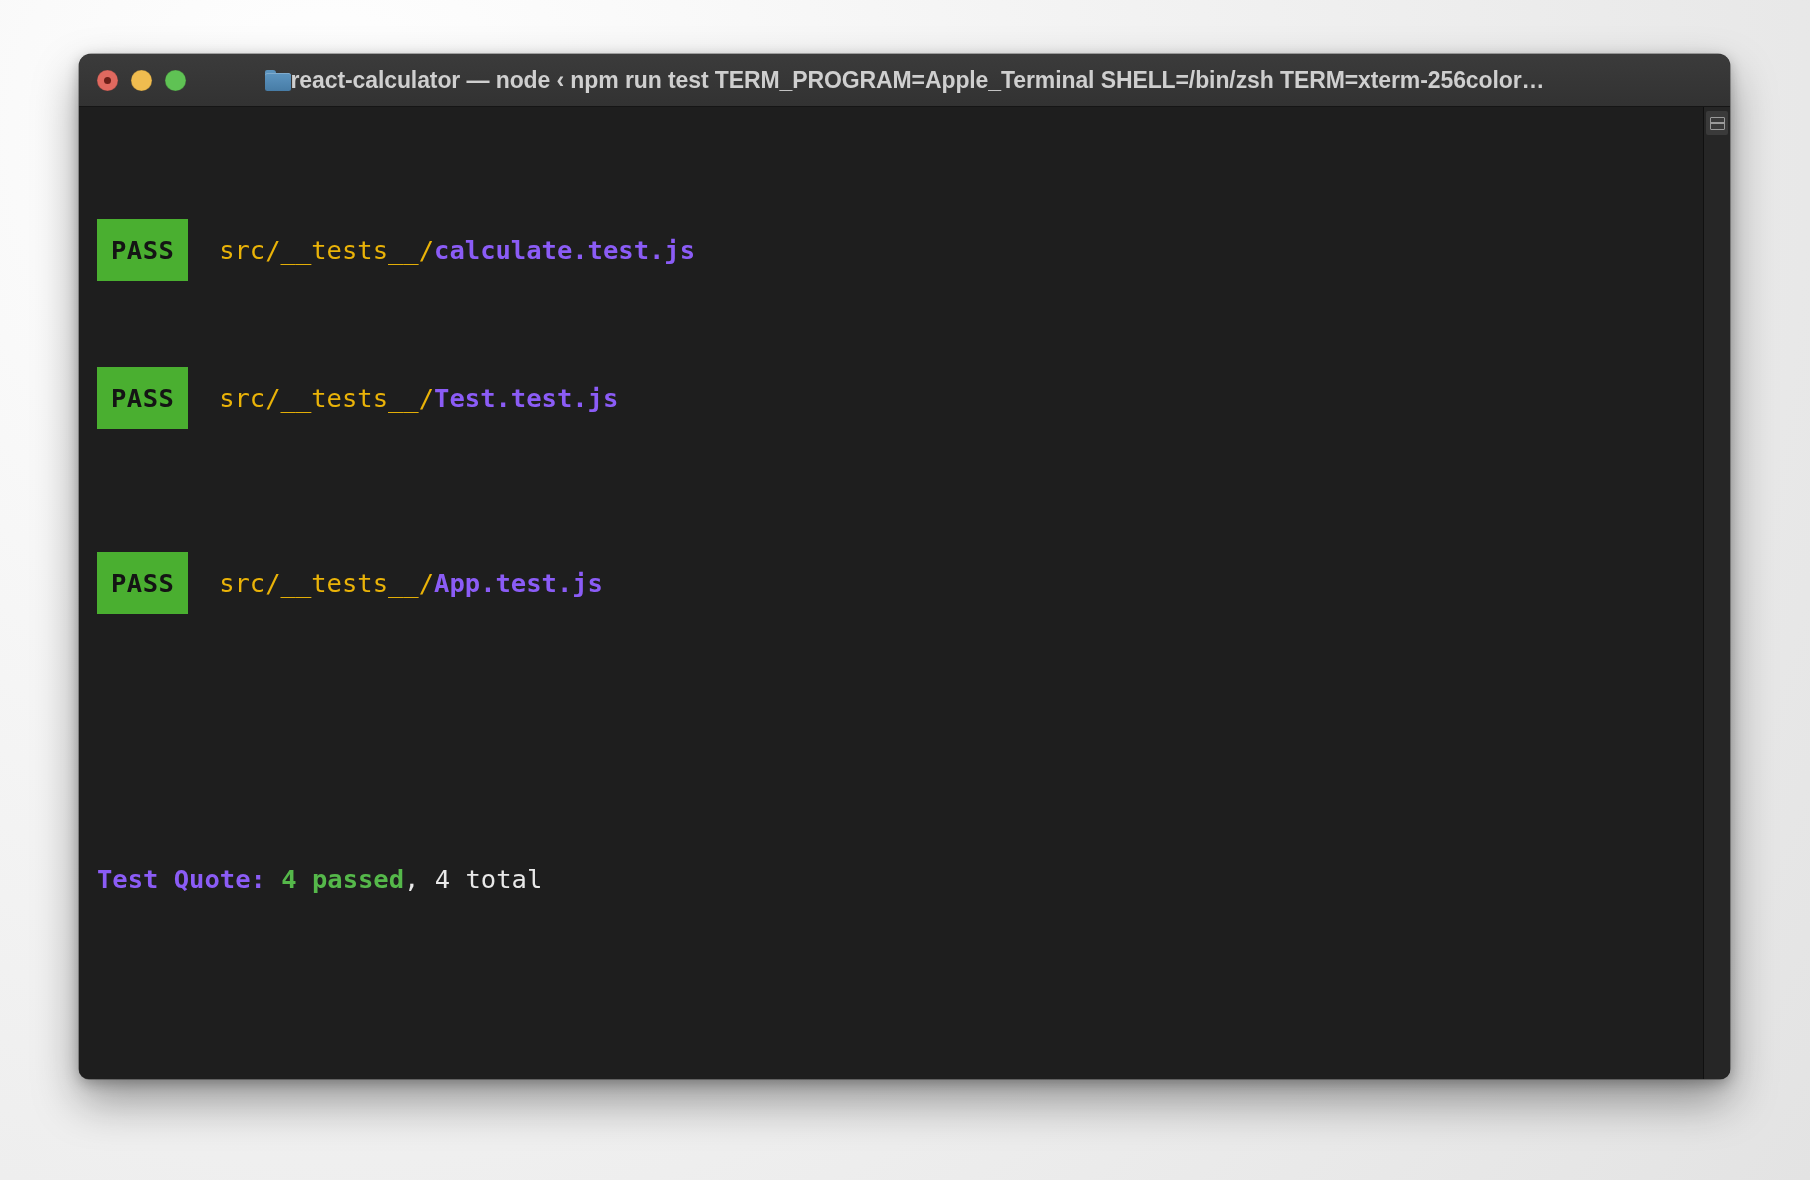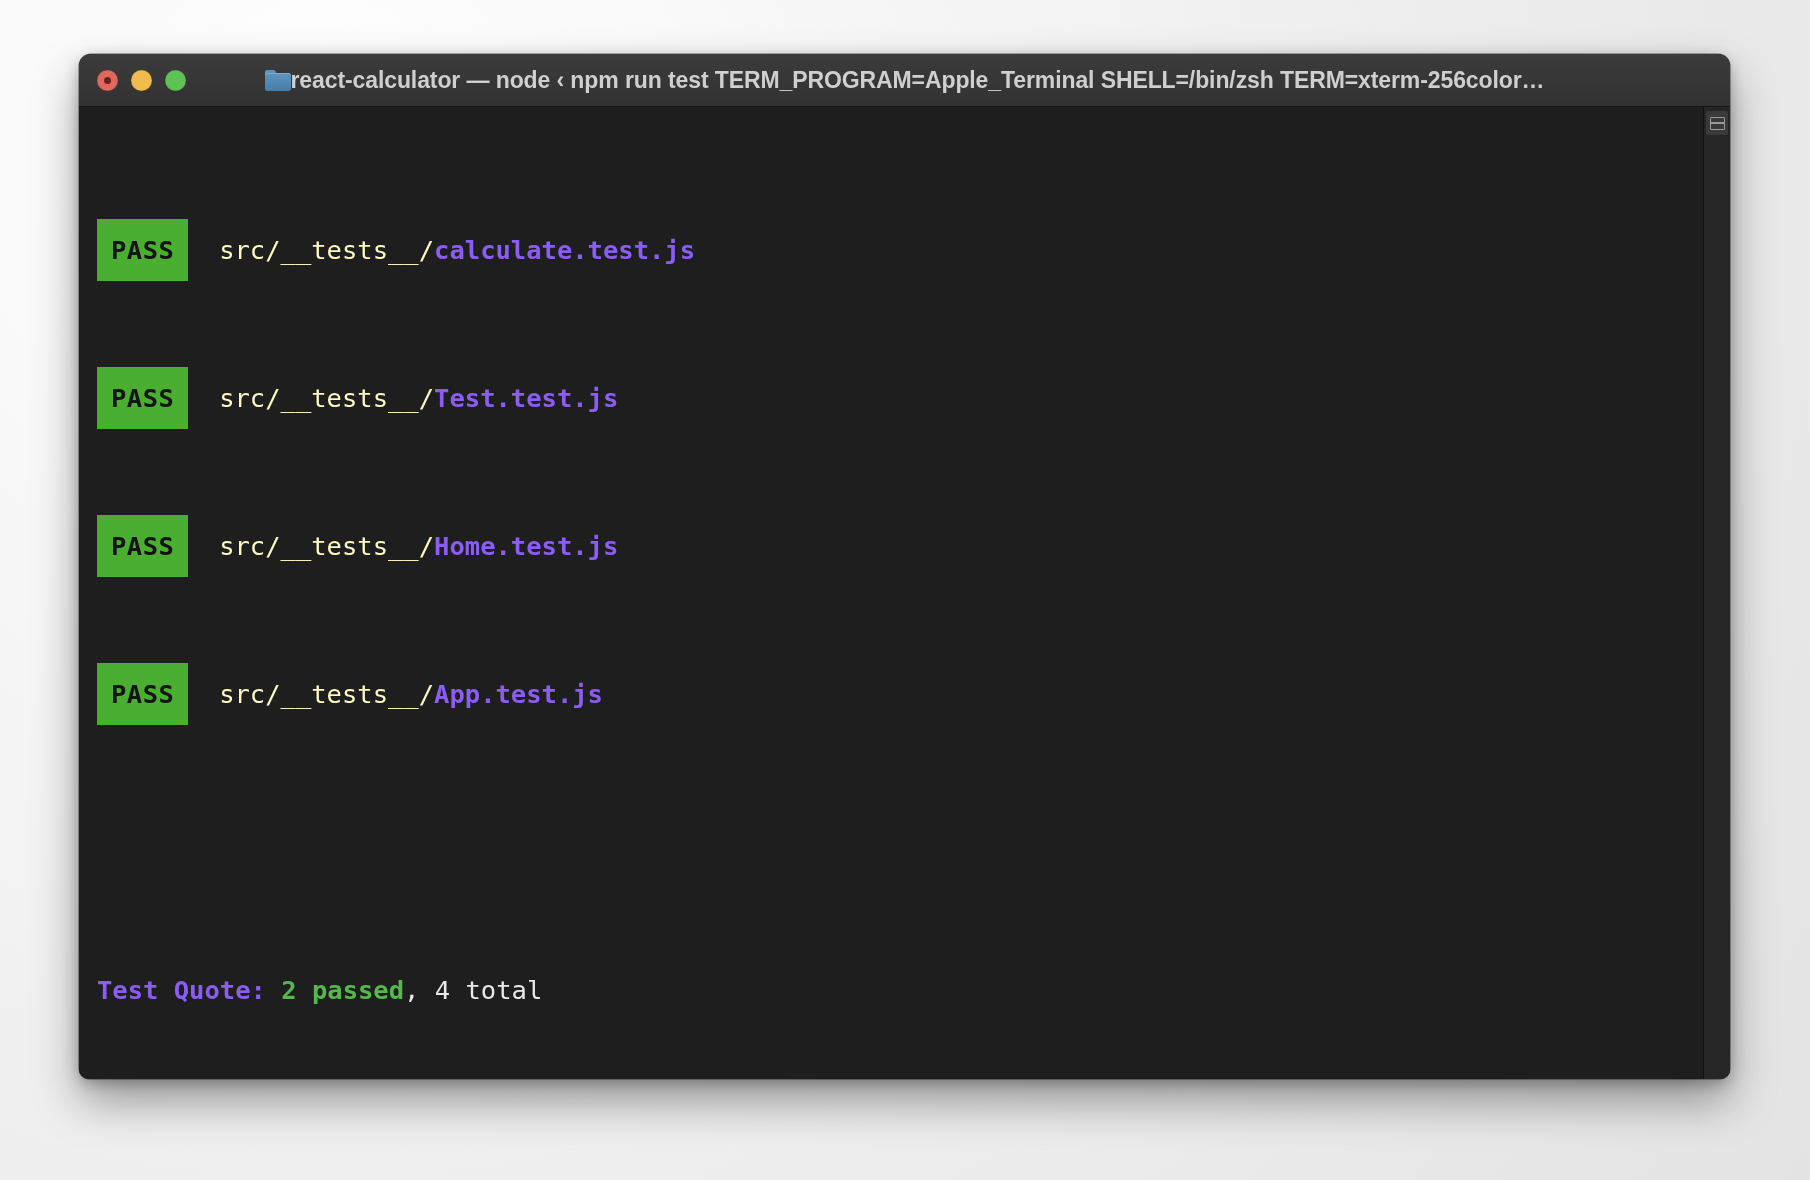--- a/index.html
+++ b/index.html
@@ -139,21 +139,21 @@
   .line { height: 37px; }
   .blank { height: 37px; }
 
   .badge-pass {
     background: #4aaf30;
     color: #141414;
     font-weight: bold;
     padding: 16px 14px;
     letter-spacing: 0.5px;
   }
-  .dim   { color: #fef9c3; }
+  .dim   { color: #eab308; }
   .bold  { font-weight: bold; color: #8b5cf6; }
   .green { color: #55b84a; font-weight: bold; }
   .white { color: #e9e9e9; }
   .gap   { color: transparent; }
 
   
   .scrollbar {
     flex: 0 0 26px;
     width: 26px;
     background: #262626;
@@ -207,27 +207,26 @@
     </div>
   </div>
 
   <div class="term-wrap">
     <div class="term">
 
       <div class="line"><span class="badge-pass">PASS</span><span class="gap">  </span><span class="dim">src/__tests__/</span><span class="bold">calculate.test.js</span></div>
 
       <div class="line"><span class="badge-pass">PASS</span><span class="gap">  </span><span class="dim">src/__tests__/</span><span class="bold">Test.test.js</span></div>
 
-      <div class="line"><span class="badge-pass">PASS</span><span class="gap">  </span><span class="dim">src/__tests__/</span><span class="bold">Home.test.js</span></div>
 
       <div class="line"><span class="badge-pass">PASS</span><span class="gap">  </span><span class="dim">src/__tests__/</span><span class="bold">App.test.js</span></div>
 
       <div class="blank"></div>
 
-      <div class="line"><span class="bold">Test Quote:</span><span class="gap"> </span><span class="green">2 passed</span><span class="white">, 4 total</span></div>
+      <div class="line"><span class="bold">Test Quote:</span><span class="gap"> </span><span class="green">4 passed</span><span class="white">, 4 total</span></div>
 
       
 
       
 
       
 
       
 
       

